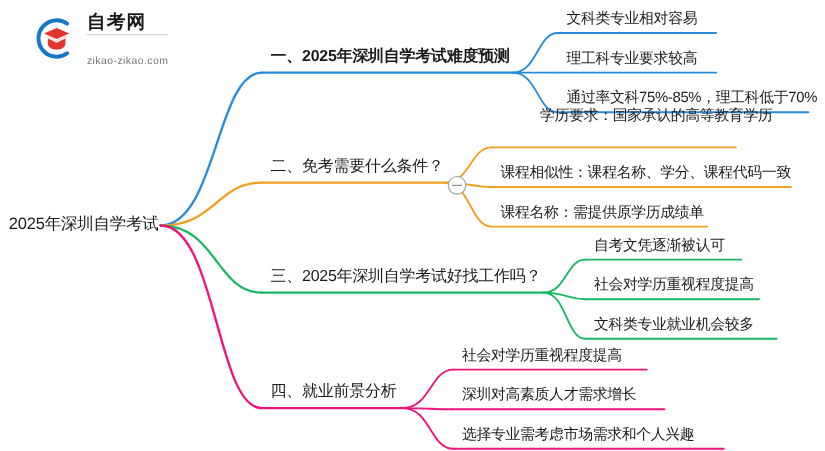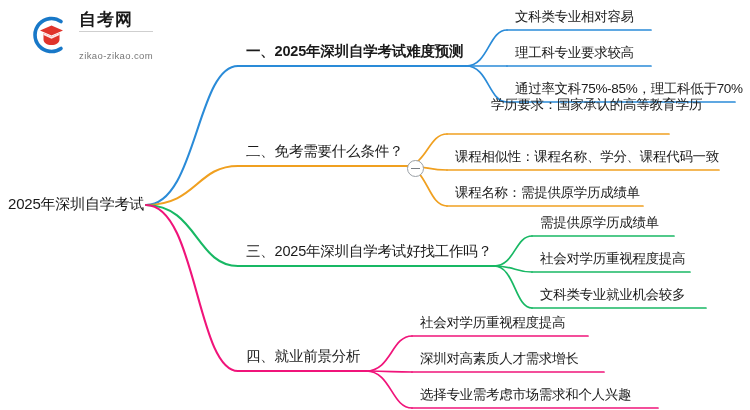--- a/index.html
+++ b/index.html
@@ -156,21 +156,21 @@
 
   <div id="nodes">
       <div class="node node-leaf" style="left: 515px; top: 10px;">文科类专业相对容易</div>
       <div class="node node-leaf" style="left: 515px; top: 46px;">理工科专业要求较高</div>
       <div class="node node-leaf" style="left: 515px; top: 82px;">通过率文科75%-85%，理工科低于70%</div>
       <div class="node node-branch" style="left: 246px; top: 44px; font-weight: bold;">一、2025年深圳自学考试难度预测</div>
       <div class="node node-leaf" style="left: 455px; top: 98px; margin-left: 36px;">学历要求：国家承认的高等教育学历</div>
       <div class="node node-leaf" style="left: 455px; top: 150px; text-align: right;">课程相似性：课程名称、学分、课程代码一致</div>
       <div class="node node-leaf" style="left: 455px; top: 186px;">课程名称：需提供原学历成绩单</div>
       <div class="node node-branch" style="left: 246px; top: 144px;">二、免考需要什么条件？</div>
-      <div class="node node-leaf" style="left: 540px; top: 216px;">需提供原学历成绩单</div>
+      <div class="node node-leaf" style="left: 540px; top: 216px;">自考文凭逐渐被认可</div>
       <div class="node node-leaf" style="left: 540px; top: 252px;">社会对学历重视程度提高</div>
       <div class="node node-leaf" style="left: 540px; top: 288px;">文科类专业就业机会较多</div>
       <div class="node node-branch" style="left: 246px; top: 244px;">三、2025年深圳自学考试好找工作吗？</div>
       <div class="node node-leaf" style="left: 420px; top: 316px;">社会对学历重视程度提高</div>
       <div class="node node-leaf" style="left: 420px; top: 352px;">深圳对高素质人才需求增长</div>
       <div class="node node-leaf" style="left: 420px; top: 388px;">选择专业需考虑市场需求和个人兴趣</div>
       <div class="node node-branch" style="left: 246px; top: 349px;">四、就业前景分析</div>
       <div class="node node-root" style="left: 8px; top: 196px;">2025年深圳自学考试</div>
       <div class="toggle" style="left: 407px; top: 160px;"></div>
     </div>

